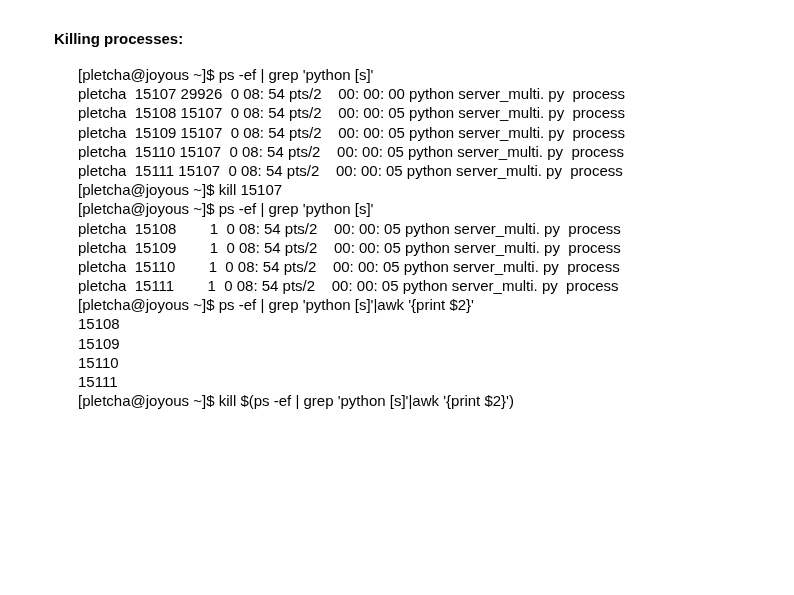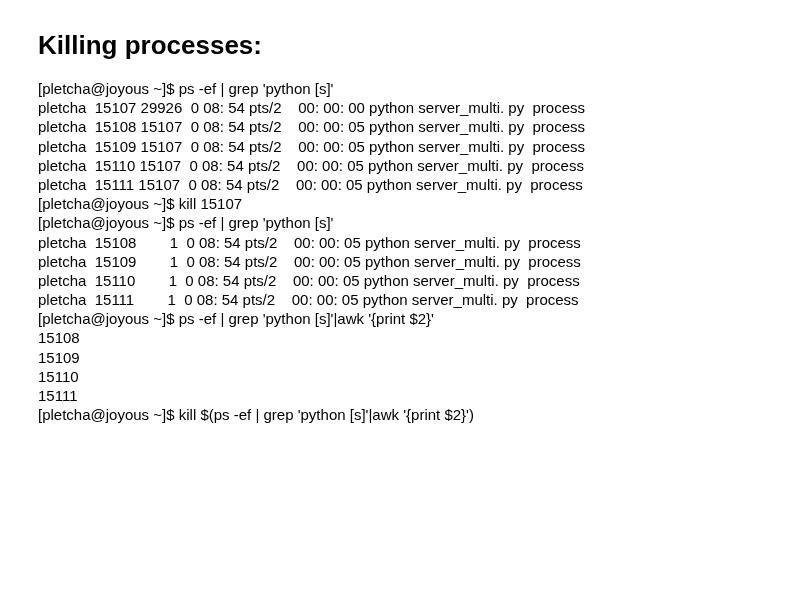--- a/index.html
+++ b/index.html
@@ -8,26 +8,27 @@
     background: #ffffff;
     font-family: Arial, Helvetica, sans-serif;
     width: 794px;
     height: 595px;
     overflow: hidden;
   }
   .slide {
     padding: 30px 38px;
   }
   .heading {
-    font-size: 26px;
+    font-size: 15px;
     font-weight: bold;
     color: #000000;
-    margin: 0 0 18px 0;
+    margin: 0 0 18px 16px;
   }
   .terminal {
+    margin-left: 40px;
     font-family: Arial, Helvetica, sans-serif;
     font-size: 15px;
     line-height: 1.28;
     color: #000000;
     white-space: pre;
   }
 </style>
 </head>
 <body>
 

